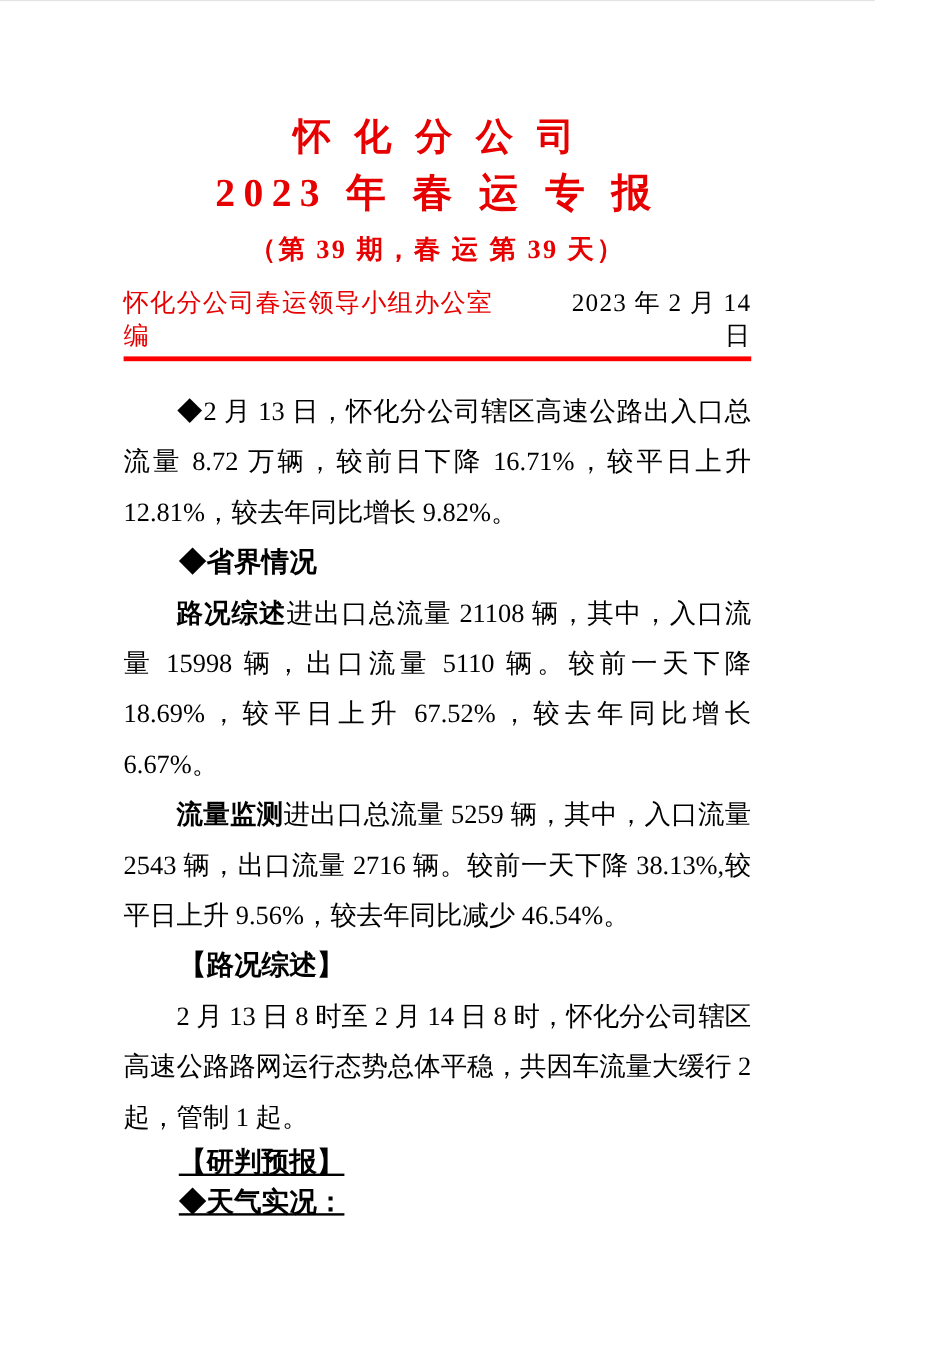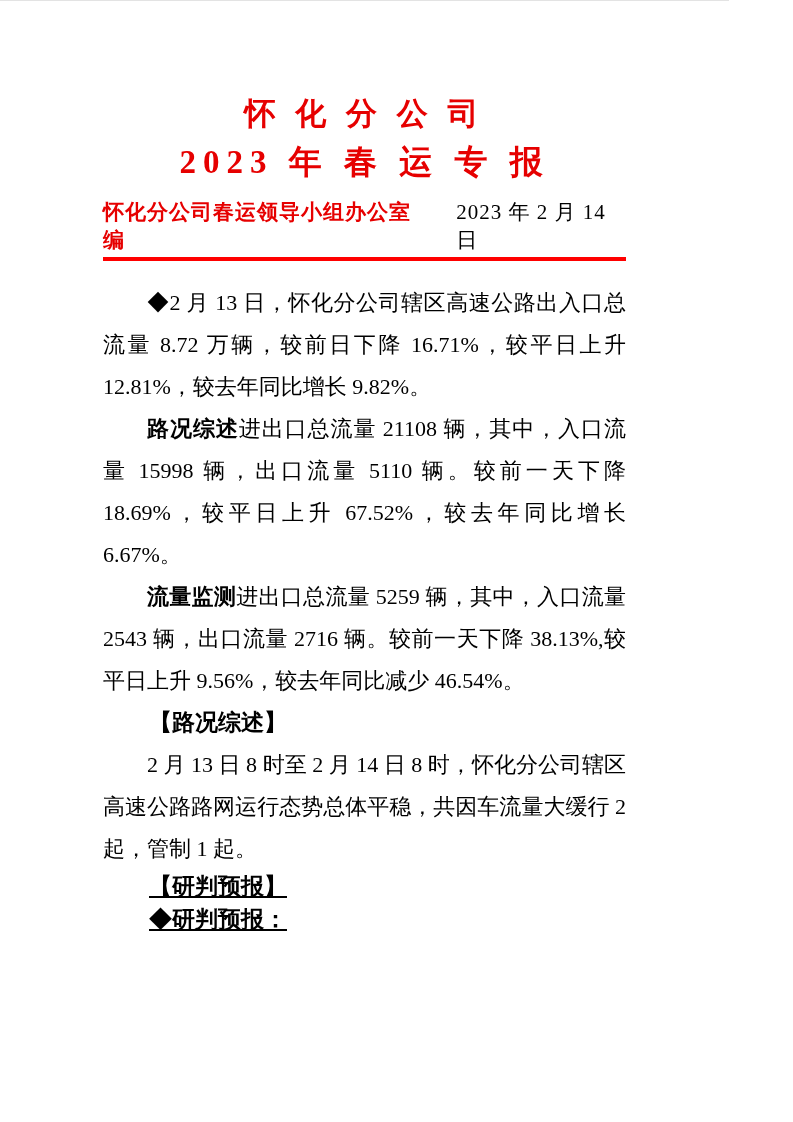--- a/index.html
+++ b/index.html
@@ -46,29 +46,30 @@
     white-space: nowrap;
   }
   .masthead {
     margin-top: 15px;
     display: flex;
     align-items: baseline;
     text-align: left;
   }
   .masthead-editor {
     font-size: 21px;
-    font-weight: 700;
+    font-weight: 400;
     color: #e60000;
     letter-spacing: 1px;
   }
   .masthead-date {
     font-size: 21px;
     color: #000000;
     margin-left: 38px;
     letter-spacing: 1px;
+    text-align: right;
   }
   .red-rule {
     height: 4px;
     background: #ff0000;
     margin-top: 3px;
   }
   .doc-body {
     padding: 21px 103px 0 103px;
   }
   .para {
@@ -91,29 +92,31 @@
   .compact { line-height: 33px; text-decoration: underline; }
   .seg-bold { font-weight: 700; }
 </style>
 </head>
 <body>
 
 <div class="page">
   <header class="doc-header">
     <h1 class="title-line1">怀 化 分 公 司</h1>
     <h1 class="title-line2">2023 年 春 运 专 报</h1>
+    <div class="subtitle">（第 39 期，春 运 第 39 天）</div>
     <div class="masthead">
       <span class="masthead-editor">怀化分公司春运领导小组办公室编</span>
       <span class="masthead-date">2023 年 2 月 14 日</span>
     </div>
     <div class="red-rule"></div>
   </header>
 
   <main class="doc-body" id="doc-body">
       <p class="para"><span class="seg-normal">◆2 月 13 日，怀化分公司辖区高速公路出入口总流量 8.72 万辆，较前日下降 16.71%，较平日上升 12.81%，较去年同比增长 9.82%。</span></p>
+      <div class="heading">◆省界情况</div>
       <p class="para"><span class="seg-bold">路况综述</span><span class="seg-normal">进出口总流量 21108 辆，其中，入口流量 15998 辆，出口流量 5110 辆。较前一天下降 18.69%，较平日上升 67.52%，较去年同比增长 6.67%。</span></p>
       <p class="para"><span class="seg-bold">流量监测</span><span class="seg-normal">进出口总流量 5259 辆，其中，入口流量 2543 辆，出口流量 2716 辆。较前一天下降 38.13%,较平日上升 9.56%，较去年同比减少 46.54%。</span></p>
       <div class="heading">【路况综述】</div>
       <p class="para"><span class="seg-normal">2 月 13 日 8 时至 2 月 14 日 8 时，怀化分公司辖区高速公路路网运行态势总体平稳，共因车流量大缓行 2 起，管制 1 起。</span></p>
       <div class="heading compact">【研判预报】</div>
-      <div class="heading compact">◆研判预报：</div>
+      <div class="heading compact">◆天气实况：</div>
     </main>
 </div>
 
 </body></html>

